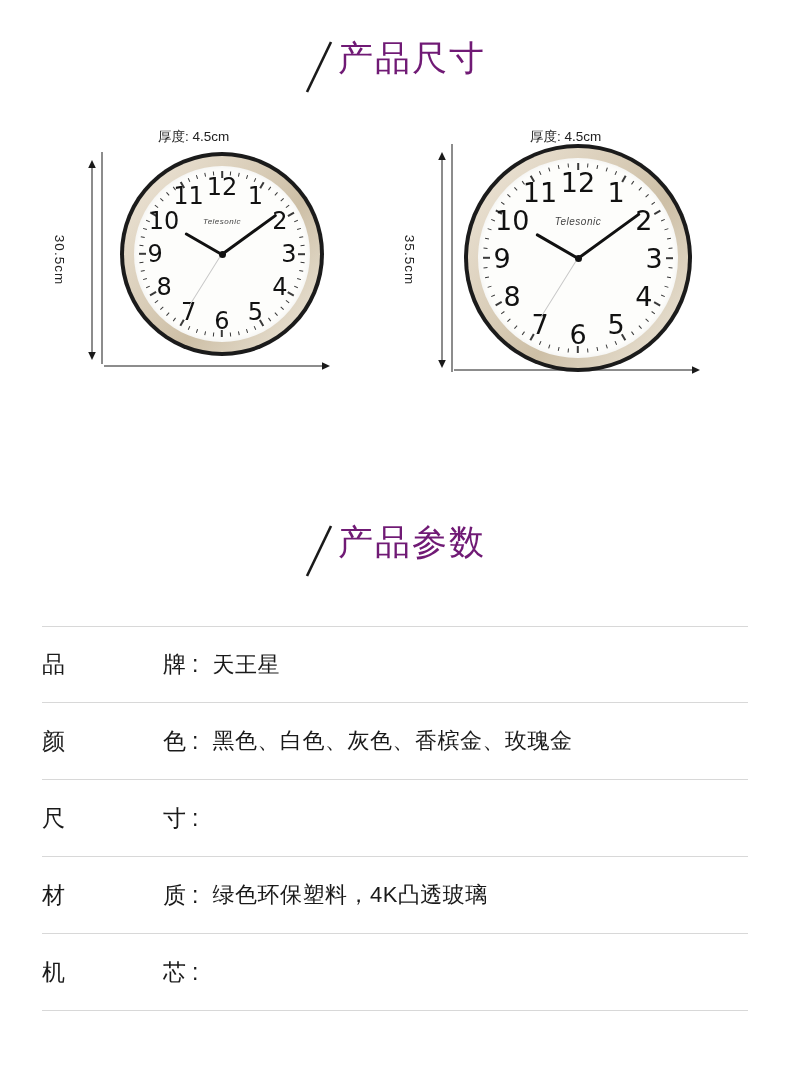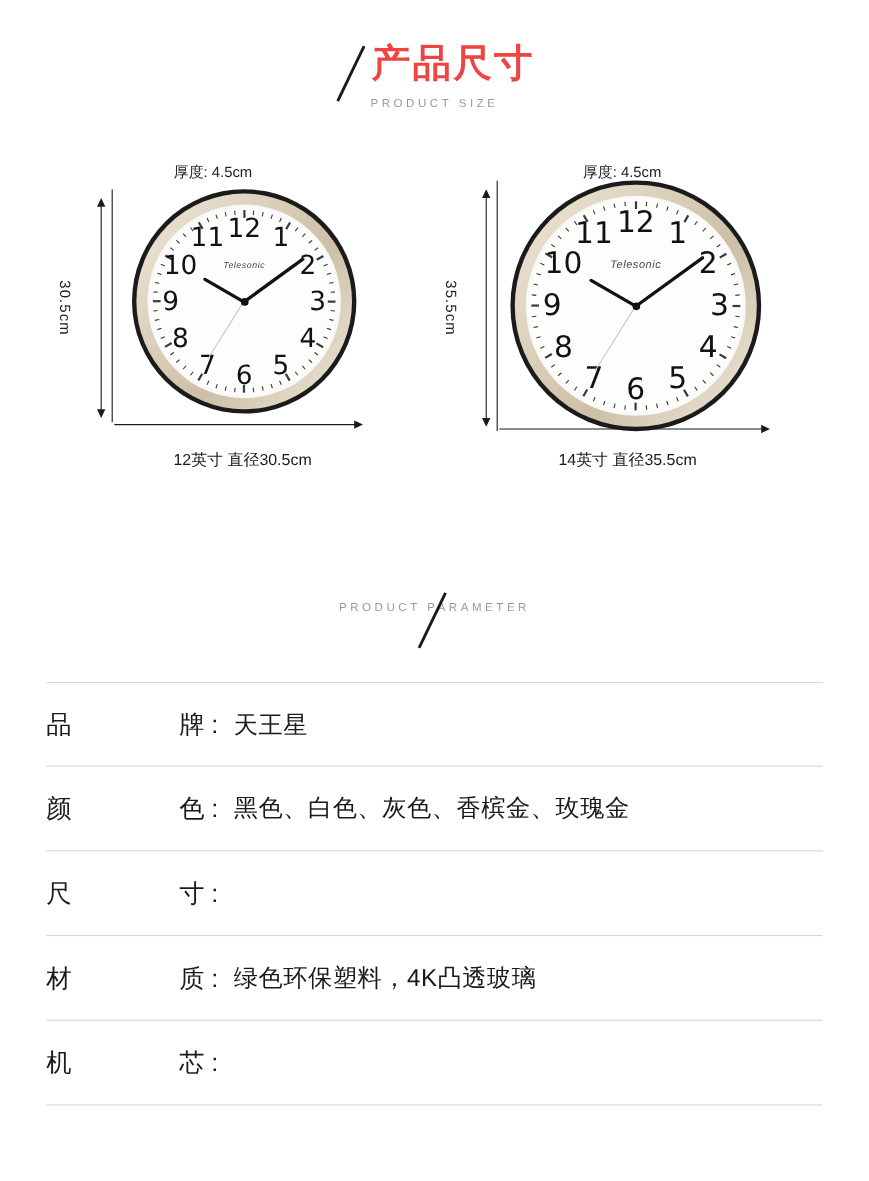--- a/index.html
+++ b/index.html
@@ -27,22 +27,22 @@
     padding-left: 34px;
   }
   .head-slash {
     position: absolute;
     left: 0; top: 4px;
     width: 30px; height: 56px;
   }
   .head-cn {
     font-size: 35px;
     letter-spacing: 2px;
-    color: #ef4444;
-    font-weight: 700;
+    color: #701a75;
+    font-weight: 400;
     line-height: 44px;
     text-align: left;
   }
   .head-en {
     font-size: 10.5px;
     letter-spacing: 3.2px;
     color: #9a9a9a;
     text-align: center;
     margin-top: 8px;
   }
@@ -221,21 +221,20 @@
 
   <div class="size-section">
 
     <div class="section-head">
       <div class="head-inner">
         <svg class="head-slash" viewBox="0 0 30 56">
           <line x1="27" y1="2" x2="3" y2="52" stroke="#1a1a1a" stroke-width="2.6"></line>
         </svg>
         <div class="head-cn">产品尺寸</div>
       </div>
-      <div class="head-en">PRODUCT SIZE</div>
     </div>
 
     <div class="clocks-row">
 
       <div class="clock-block left">
 
         <div class="thick-label">厚度: 4.5cm</div>
 
         <svg class="v-measure" viewBox="0 0 34 200">
           <line x1="26" y1="6" x2="26" y2="194" stroke="#1a1a1a" stroke-width="1"></line>
@@ -329,21 +328,20 @@
               <div class="num" style="font-size: 24px; left: 30.0802px; top: 54.56px;">10</div>
               <div class="num" style="font-size: 24px; left: 54.56px; top: 30.0802px;">11</div>
               <div class="brand" style="top: 51.04px; font-size: 8px;">Telesonic</div>
               <div class="hand" style="width: 3.4px; height: 42.24px; margin-left: -1.7px; transform: rotate(-60deg);"></div>
               <div class="hand" style="width: 2.6px; height: 66.88px; margin-left: -1.3px; transform: rotate(54deg);"></div>
               <div class="hand sec" style="width: 1.4px; height: 61.6px; margin-left: -0.7px; transform: rotate(212deg);"></div>
               <div class="cap"></div>
             </div>
         </div>
 
-        <div class="caption">12英寸  直径30.5cm</div>
       </div>
 
       <div class="clock-block right">
 
         <div class="thick-label" style="left:132px;">厚度: 4.5cm</div>
 
         <svg class="v-measure" style="top:24px;height:216px;" viewBox="0 0 34 216">
           <line x1="26" y1="6" x2="26" y2="210" stroke="#1a1a1a" stroke-width="1"></line>
           <polygon points="26,0 22.2,8 29.8,8" fill="#1a1a1a"></polygon>
           <polygon points="26,216 22.2,208 29.8,208" fill="#1a1a1a"></polygon>
@@ -435,35 +433,34 @@
               <div class="num" style="font-size: 27px; left: 34.1821px; top: 62px;">10</div>
               <div class="num" style="font-size: 27px; left: 62px; top: 34.1821px;">11</div>
               <div class="brand" style="top: 58px; font-size: 10px;">Telesonic</div>
               <div class="hand" style="width: 3.4px; height: 48px; margin-left: -1.7px; transform: rotate(-60deg);"></div>
               <div class="hand" style="width: 2.6px; height: 76px; margin-left: -1.3px; transform: rotate(54deg);"></div>
               <div class="hand sec" style="width: 1.4px; height: 70px; margin-left: -0.7px; transform: rotate(212deg);"></div>
               <div class="cap"></div>
             </div>
         </div>
 
-        <div class="caption">14英寸  直径35.5cm</div>
       </div>
 
     </div>
   </div>
 
   <div class="param-section">
 
     <div class="section-head">
       <div class="head-inner">
         <svg class="head-slash" viewBox="0 0 30 56">
           <line x1="27" y1="2" x2="3" y2="52" stroke="#1a1a1a" stroke-width="2.6"></line>
         </svg>
-      </div>
-      <div class="head-en">PRODUCT PARAMETER</div>
+        <div class="head-cn">产品参数</div>
+      </div>
     </div>
 
     <div class="param-table">
 
       <div class="param-row">
         <div class="param-key">
           <span>品</span>
           <span class="k2">牌</span>
         </div>
         <div class="param-colon">:</div>

